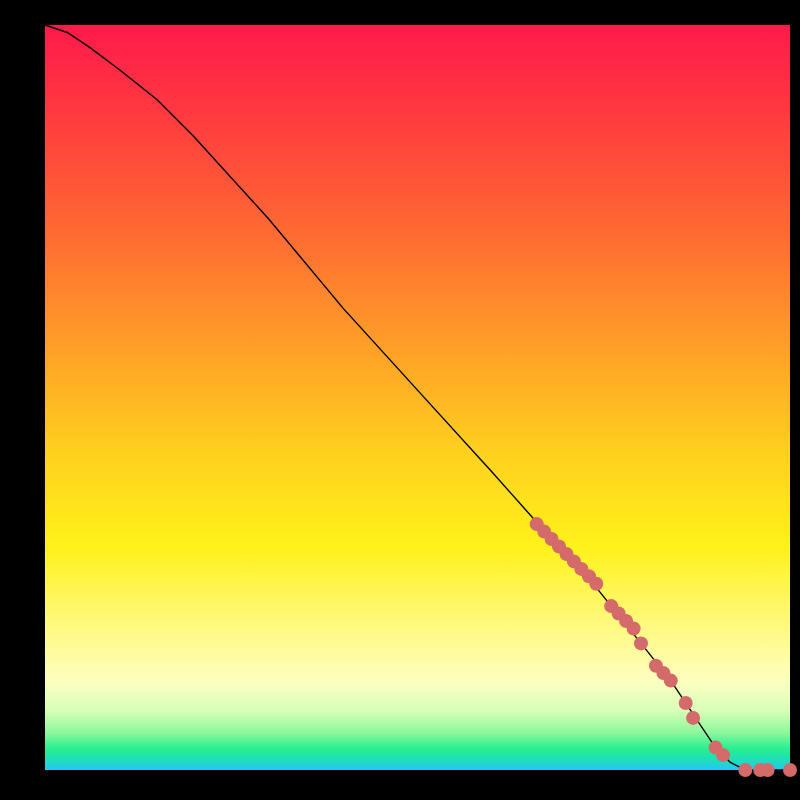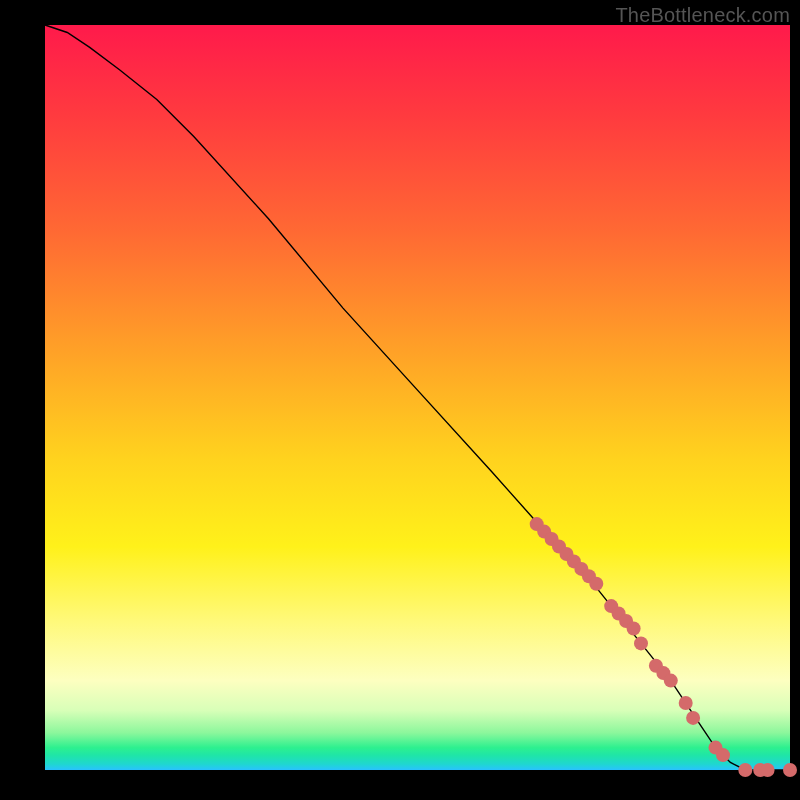--- a/index.html
+++ b/index.html
@@ -101,14 +101,13 @@
           <circle cx="648.1" cy="692.9" r="7" class="dot"></circle>
           <circle cx="670.5" cy="722.6" r="7" class="dot"></circle>
           <circle cx="678.0" cy="730.1" r="7" class="dot"></circle>
           <circle cx="700.3" cy="745.0" r="7" class="dot"></circle>
           <circle cx="715.2" cy="745.0" r="7" class="dot"></circle>
           <circle cx="722.6" cy="745.0" r="7" class="dot"></circle>
           <circle cx="745.0" cy="745.0" r="7" class="dot"></circle>
         </g>
     </svg>
   </div>
-  <div class="watermark">TheBottleneck.com</div>
 </div>
 
 </body></html>

